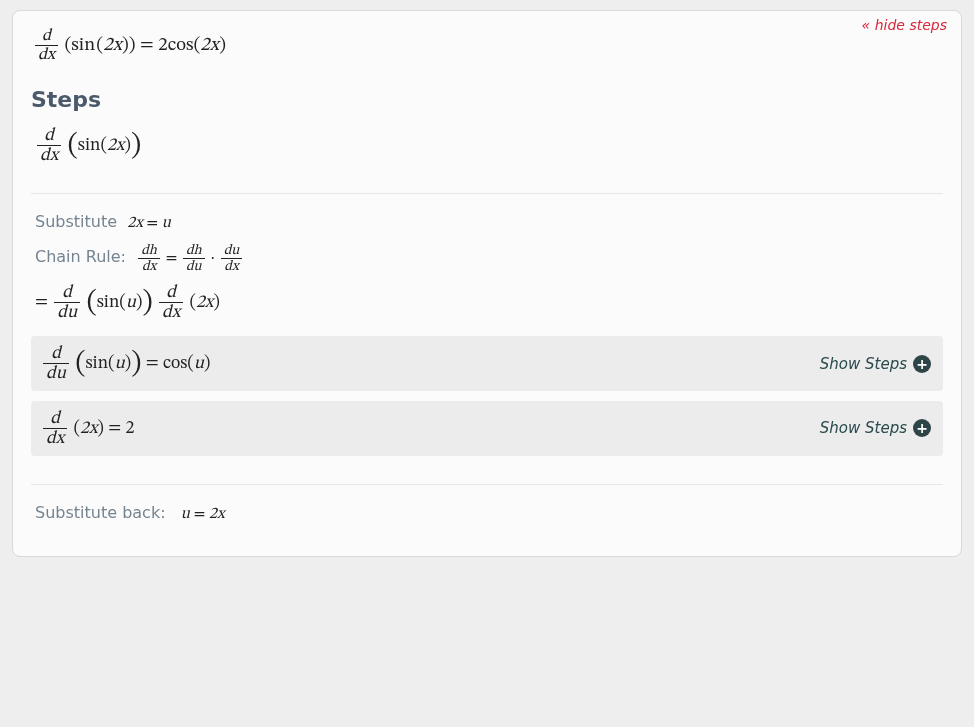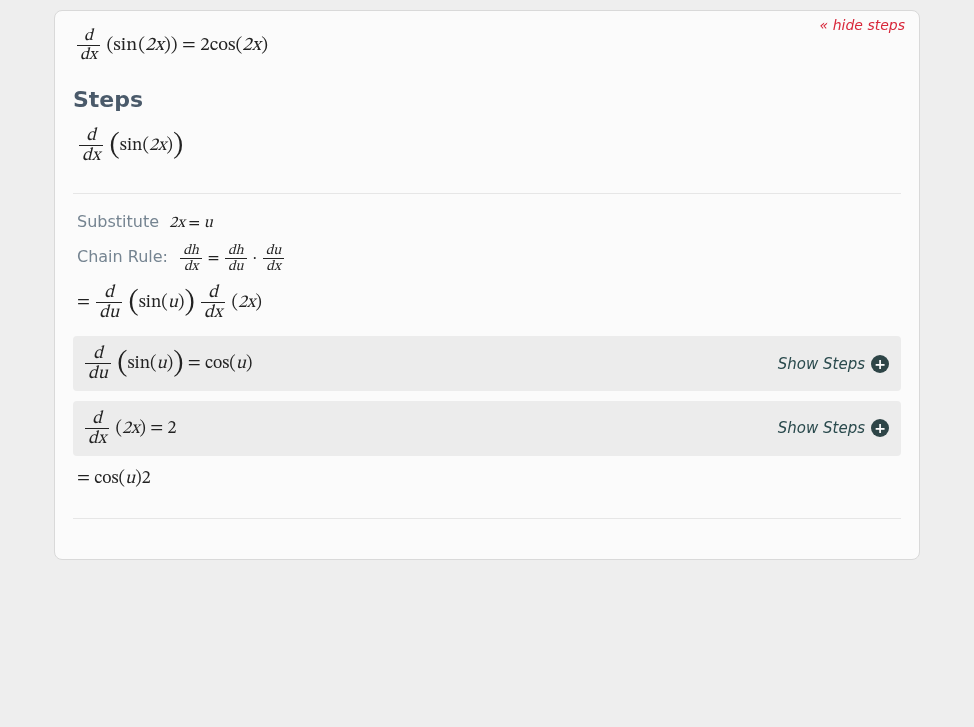--- a/index.html
+++ b/index.html
@@ -17,21 +17,21 @@
     font-family:"Segoe UI","DejaVu Sans","Helvetica Neue",Arial,sans-serif;
     font-size:16px;
     color:var(--ink);
     -webkit-font-smoothing:antialiased;
     display:flex;justify-content:center;align-items:flex-start;
     min-height:727px;
     padding:10px 0;
     box-sizing:border-box;
   }
   .card{
-    width:866px;
+    width:950px;
     box-sizing:border-box;
     background:var(--panel);
     border:1px solid var(--border);
     border-radius:8px;
     padding:12px 18px 22px 18px;
     position:relative;
   }
   .hide-steps{
     position:absolute;
     top:6px;right:14px;
@@ -190,24 +190,25 @@
         <span class="frac"><span class="num">d</span><span class="den">dx</span></span>
         <span class="up">(</span><span>2x</span><span class="up">)</span><span class="up"> = </span><span class="up">2</span>
       </span>
     </span>
     <span class="show-steps">
       <span>Show Steps</span>
       <span class="plus-badge">+</span>
     </span>
   </div>
 
-  <div class="step-row">
-    <span class="math">
-      <span class="up">= </span><span class="fn">cos</span><span class="up">(</span><span>u</span><span class="up">)</span><span class="up">2</span>
-    </span>
-  </div>
 
   <hr class="sep">
 
+  <div class="note">
+    <span>Substitute back:</span>&nbsp;&nbsp;
+    <span class="math">
+      <span>u</span><span class="up"> = </span><span>2x</span>
+    </span>
+  </div>
 
 
 
 </div>
 
 </body></html>

